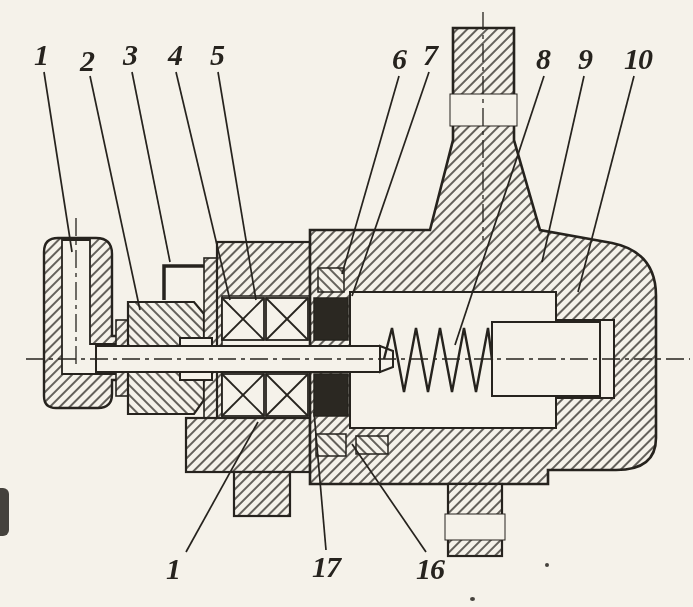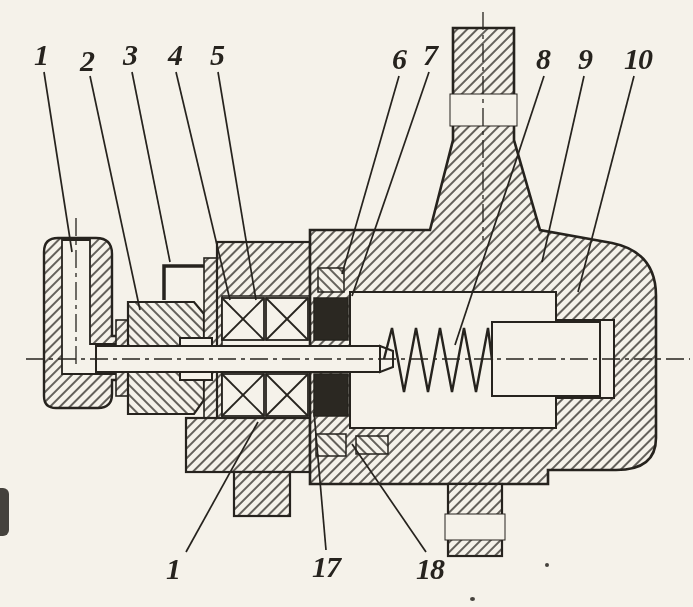--- a/index.html
+++ b/index.html
@@ -147,20 +147,20 @@
   <span class="callout" style="left:34px;top:40px">1</span>
   <span class="callout" style="left:80px;top:46px">2</span>
   <span class="callout" style="left:123px;top:40px">3</span>
   <span class="callout" style="left:168px;top:40px">4</span>
   <span class="callout" style="left:210px;top:40px">5</span>
   <span class="callout" style="left:392px;top:44px">6</span>
   <span class="callout" style="left:423px;top:40px">7</span>
   <span class="callout" style="left:536px;top:44px">8</span>
   <span class="callout" style="left:578px;top:44px">9</span>
   <span class="callout" style="left:624px;top:44px">10</span>
-  <span class="callout" style="left:416px;top:554px">18</span>
+  <span class="callout" style="left:416px;top:554px">16</span>
   <span class="callout" style="left:312px;top:552px">17</span>
   <span class="callout" style="left:166px;top:554px">1</span>
 
   <div class="artifact smudge"></div>
   <div class="artifact dot-a"></div>
   <div class="artifact dot-b"></div>
 </div>
 
 </body></html>

